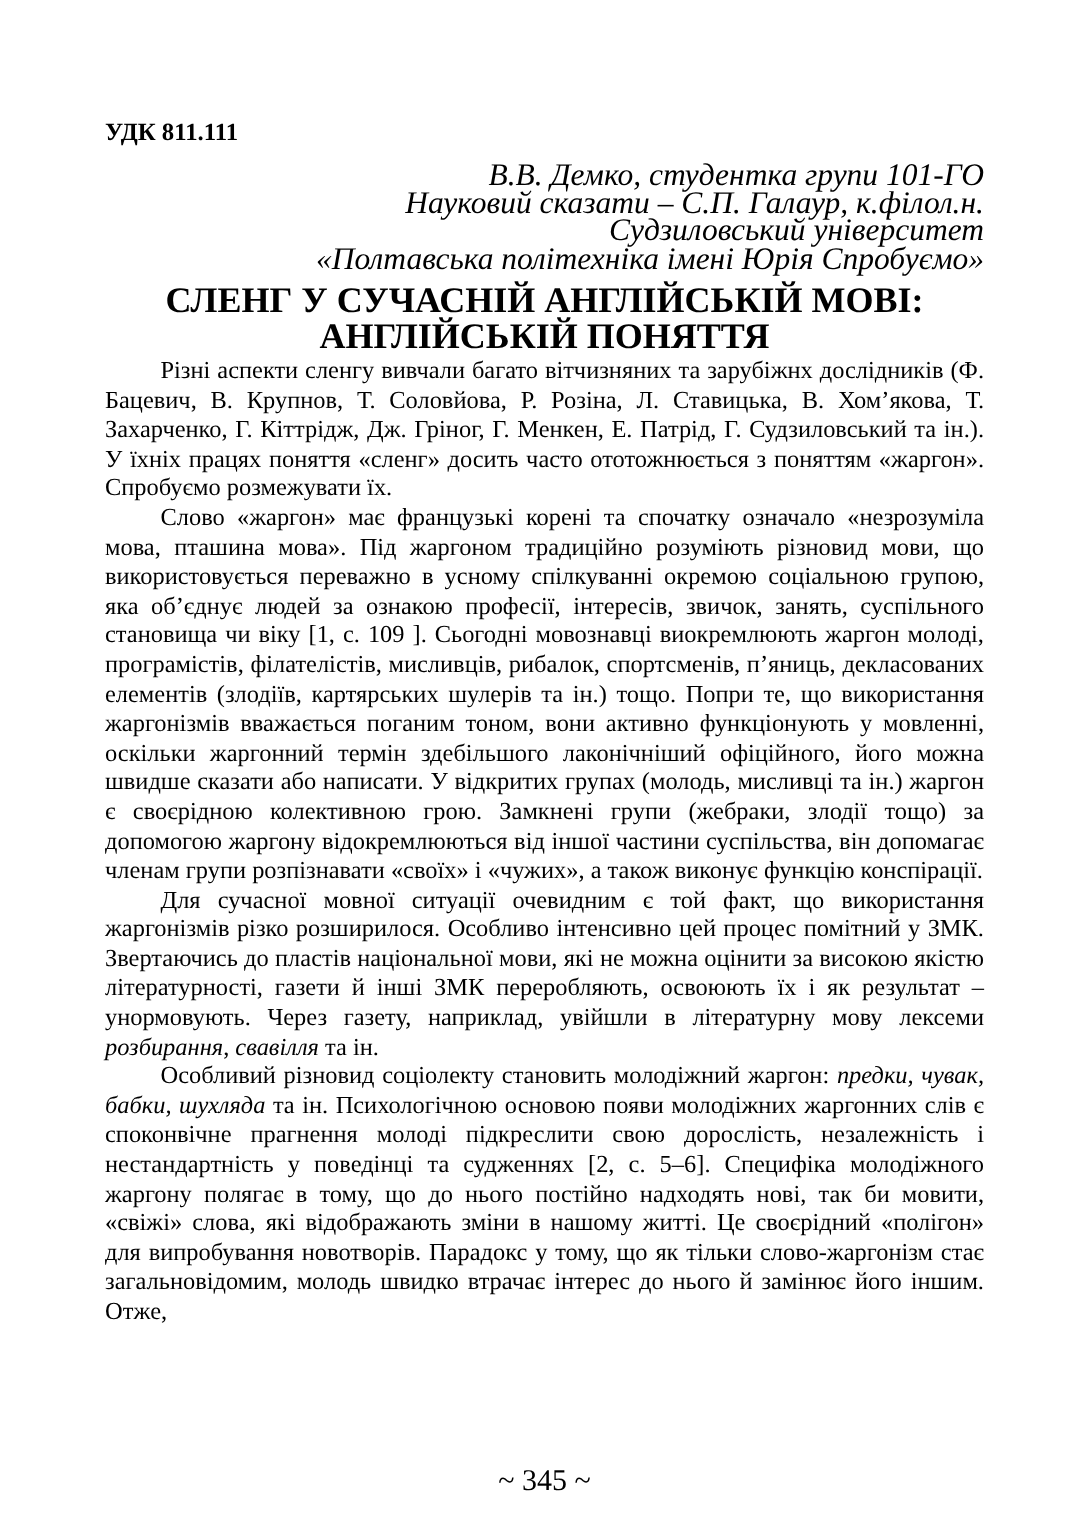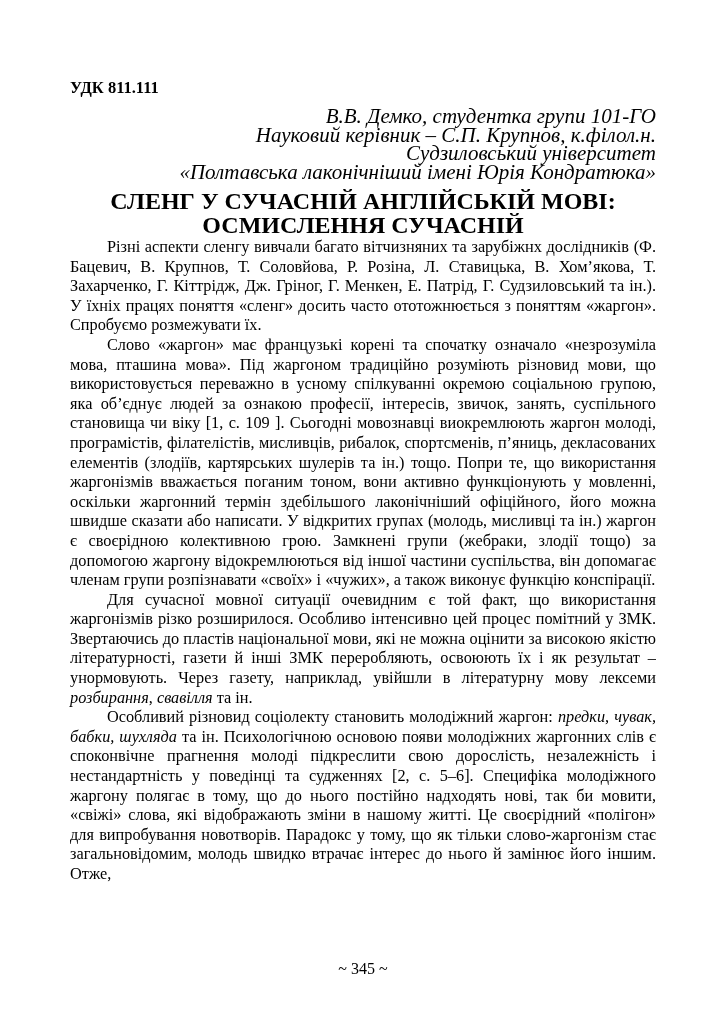--- a/index.html
+++ b/index.html
@@ -48,43 +48,43 @@
     text-align: justify;
     text-indent: 37px;
     font-size: 16.3px;
     line-height: 19.6px;
   }
   .it { font-style: italic; }
   .footer {
     position: absolute;
     left: 70px;
     right: 68px;
-    bottom: 46px;
+    bottom: 28px;
     text-align: center;
-    font-size: 16px;
+    font-size: 20px;
     line-height: 18px;
   }
 </style>
 </head>
 <body>
 
 <div class="page">
 
   <div class="udc">УДК 811.111</div>
 
   <div class="authors">
     <div>В.В. Демко, студентка групи 101-ГО</div>
-    <div>Науковий керівник – С.П. Крупнов, к.філол.н.</div>
+    <div>Науковий сказати – С.П. Галаур, к.філол.н.</div>
     <div>Судзиловський університет</div>
-    <div>«Полтавська лаконічніший імені Юрія Кондратюка»</div>
+    <div>«Полтавська політехніка імені Юрія Спробуємо»</div>
   </div>
 
   <h1 class="title">
     <div>СЛЕНГ У СУЧАСНІЙ АНГЛІЙСЬКІЙ МОВІ:</div>
-    <div>ОСМИСЛЕННЯ СУЧАСНІЙ</div>
+    <div>АНГЛІЙСЬКІЙ ПОНЯТТЯ</div>
   </h1>
 
   <div class="body-text">
       <p><span>Різні аспекти сленгу вивчали багато вітчизняних та зарубіжнх дослідників (Ф. Бацевич, В. Крупнов, Т. Соловйова, Р. Розіна, Л. Ставицька, В. Хом’якова, Т. Захарченко, Г. Кіттрідж, Дж. Гріног, Г. Менкен, Е. Патрід, Г. Судзиловський та ін.). У їхніх працях поняття «сленг» досить часто ототожнюється з поняттям «жаргон». Спробуємо розмежувати їх.</span></p>
       <p><span>Слово «жаргон» має французькі корені та спочатку означало «незрозуміла мова, пташина мова». Під жаргоном традиційно розуміють різновид мови, що використовується переважно в усному спілкуванні окремою соціальною групою, яка об’єднує людей за ознакою професії, інтересів, звичок, занять, суспільного становища чи віку [1, с. 109 ]. Сьогодні мовознавці виокремлюють жаргон молоді, програмістів, філателістів, мисливців, рибалок, спортсменів, п’яниць, декласованих елементів (злодіїв, картярських шулерів та ін.) тощо. Попри те, що використання жаргонізмів вважається поганим тоном, вони активно функціонують у мовленні, оскільки жаргонний термін здебільшого лаконічніший офіційного, його можна швидше сказати або написати. У відкритих групах (молодь, мисливці та ін.) жаргон є своєрідною колективною грою. Замкнені групи (жебраки, злодії тощо) за допомогою жаргону відокремлюються від іншої частини суспільства, він допомагає членам групи розпізнавати «своїх» і «чужих», а також виконує функцію конспірації.</span></p>
       <p><span>Для сучасної мовної ситуації очевидним є той факт, що використання жаргонізмів різко розширилося. Особливо інтенсивно цей процес помітний у ЗМК. Звертаючись до пластів національної мови, які не можна оцінити за високою якістю літературності, газети й інші ЗМК переробляють, освоюють їх і як результат – унормовують. Через газету, наприклад, увійшли в літературну мову лексеми </span><span class="it">розбирання</span><span>, </span><span class="it">свавілля</span><span> та ін.</span></p>
       <p><span>Особливий різновид соціолекту становить молодіжний жаргон: </span><span class="it">предки, чувак, бабки, шухляда</span><span> та ін. Психологічною основою появи молодіжних жаргонних слів є споконвічне прагнення молоді підкреслити свою дорослість, незалежність і нестандартність у поведінці та судженнях [2, с. 5–6]. Специфіка молодіжного жаргону полягає в тому, що до нього постійно надходять нові, так би мовити, «свіжі» слова, які відображають зміни в нашому житті. Це своєрідний «полігон» для випробування новотворів. Парадокс у тому, що як тільки слово-жаргонізм стає загальновідомим, молодь швидко втрачає інтерес до нього й замінює його іншим. Отже,</span></p>
     </div>
 
   <div class="footer">~ 345 ~</div>

